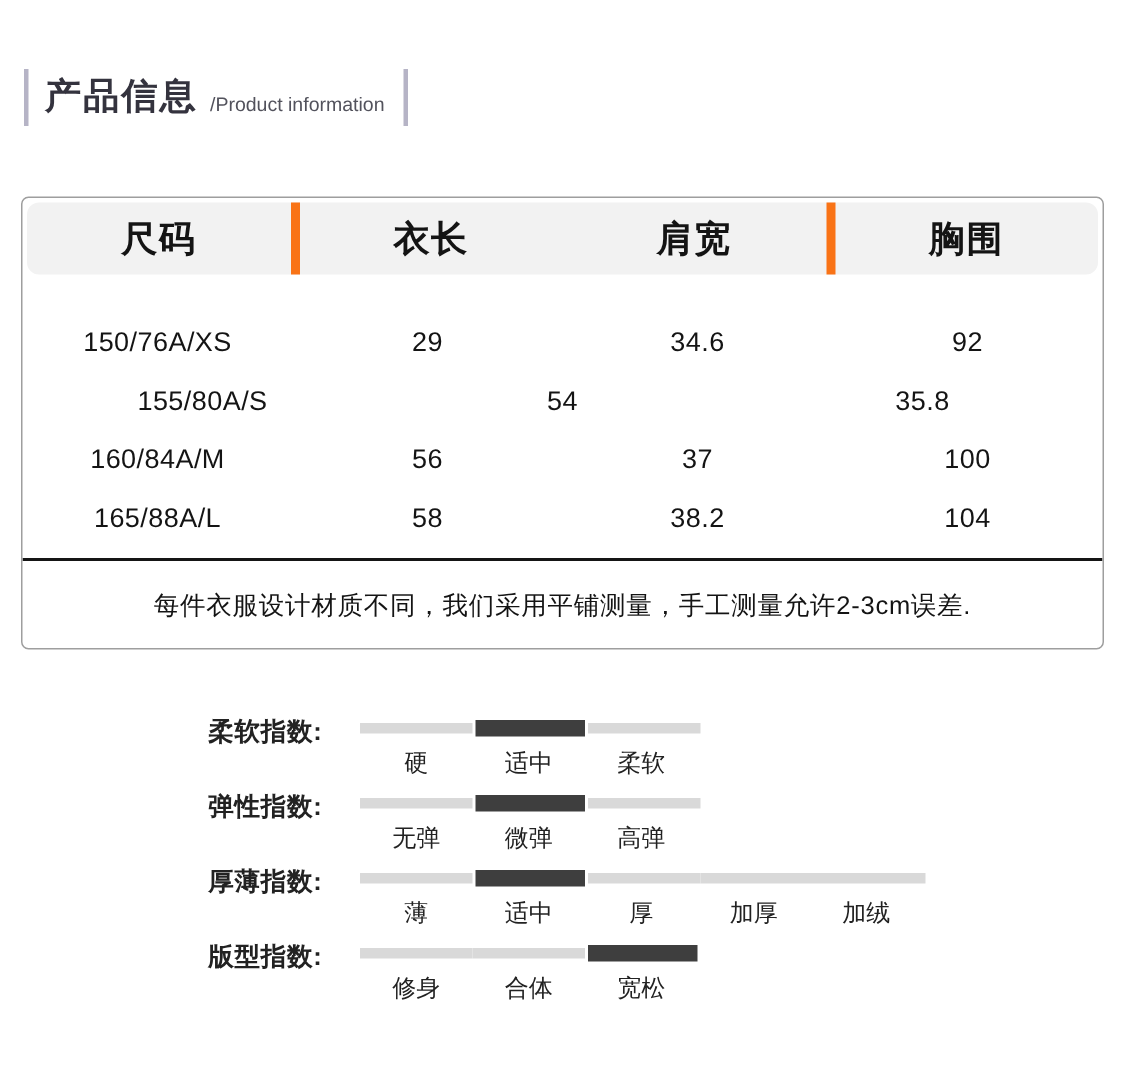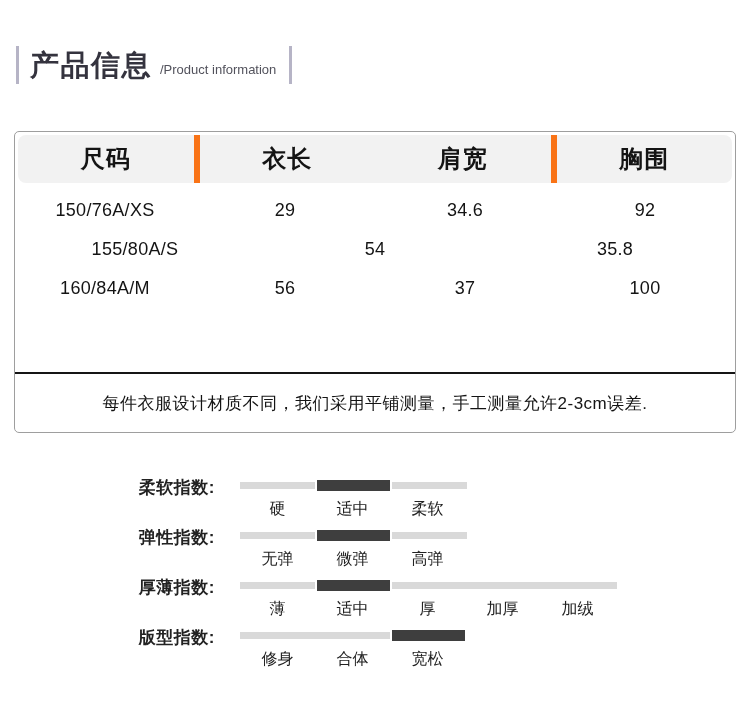--- a/index.html
+++ b/index.html
@@ -14,35 +14,35 @@
     --segment-dark:#3e3e3e;
   }
   *{box-sizing:border-box;}
   html,body{margin:0;padding:0;background:#fff;}
   body{font-family:"Liberation Sans","DejaVu Sans",sans-serif;color:var(--body-text);}
   .page{position:relative;width:750px;height:710px;background:#fff;overflow:hidden;}
 
   
   .title-row{position:absolute;left:16px;top:44px;display:flex;align-items:center;height:42px;}
   .vline{width:3px;height:38px;background:var(--accent-line);flex:0 0 auto;}
-  .section-title{margin:0 8px 0 11px;font-size:29px;font-weight:bold;letter-spacing:1.5px;
+  .section-title{margin:0 8px 0 11px;font-size:24px;font-weight:bold;letter-spacing:1.5px;
     color:var(--title-text);line-height:42px;white-space:nowrap;}
   .section-subtitle{font-size:13px;color:var(--subtitle-text);align-self:flex-end;
     padding:0 13px 9px 0;white-space:nowrap;}
 
   
   .size-table{position:absolute;left:14px;top:131px;width:722px;height:302px;
     border:1px solid var(--table-border);border-radius:5px;background:#fff;overflow:hidden;}
   .thead{position:absolute;left:3px;right:3px;top:3px;height:48px;background:var(--header-bg);
     border-radius:8px;display:flex;}
   .th{flex:1;display:flex;align-items:center;justify-content:center;
     font-size:24px;font-weight:bold;color:var(--body-text);letter-spacing:1px;}
   .th.sep{border-left:6px solid #f97316;}
   .tbody{position:absolute;left:0;top:52px;width:100%;padding-top:16px;}
-  .tr{height:39px;display:flex;align-items:flex-start;}
+  .tr{height:39px;display:flex;align-items:flex-end;}
   .td{flex:1;text-align:center;font-size:18px;color:var(--body-text);letter-spacing:0.3px;}
   .note-row{position:absolute;left:0;right:0;bottom:0;height:60px;
     border-top:2px solid var(--note-divider);
     display:flex;align-items:center;justify-content:center;
     font-size:17px;color:var(--body-text);letter-spacing:0.5px;}
 
   
   .indicators{position:absolute;left:0;top:462px;width:750px;}
   .indicator-row{position:relative;height:50px;}
   .ind-label{position:absolute;right:535px;top:14px;font-size:17px;font-weight:bold;
@@ -82,20 +82,26 @@
       <div class="tr">
         <div class="td">155/80A/S</div>
         <div class="td">54</div>
         <div class="td">35.8</div>
       </div>
       <div class="tr">
         <div class="td">160/84A/M</div>
         <div class="td">56</div>
         <div class="td">37</div>
         <div class="td">100</div>
+      </div>
+      <div class="tr">
+        <div class="td">165/88A/L</div>
+        <div class="td">58</div>
+        <div class="td">38.2</div>
+        <div class="td">104</div>
       </div>
     </div>
     <div class="note-row">每件衣服设计材质不同，我们采用平铺测量，手工测量允许2-3cm误差.</div>
   </div>
 
   <div class="indicators">
     <div class="indicator-row">
       <div class="ind-label">柔软指数:</div>
       <div class="ind-bar">
           <div class="seg"></div>

